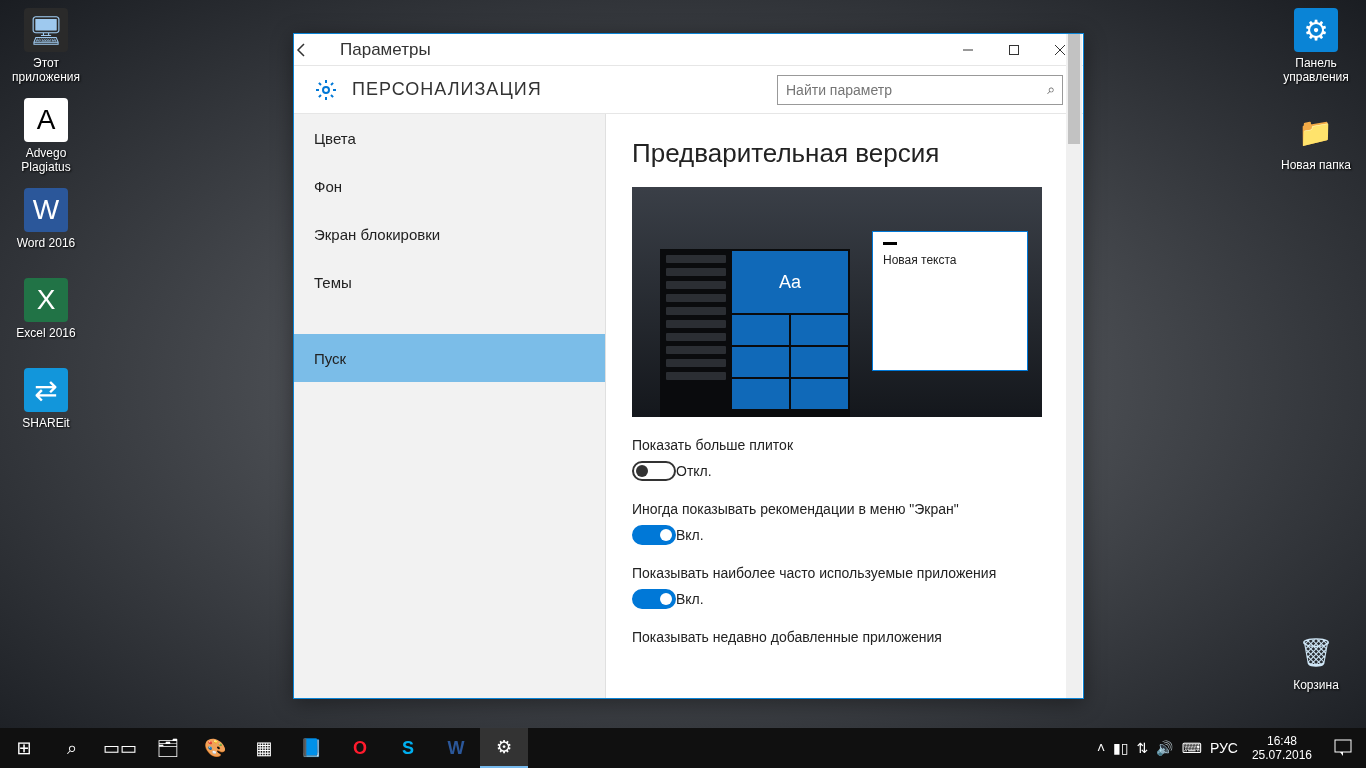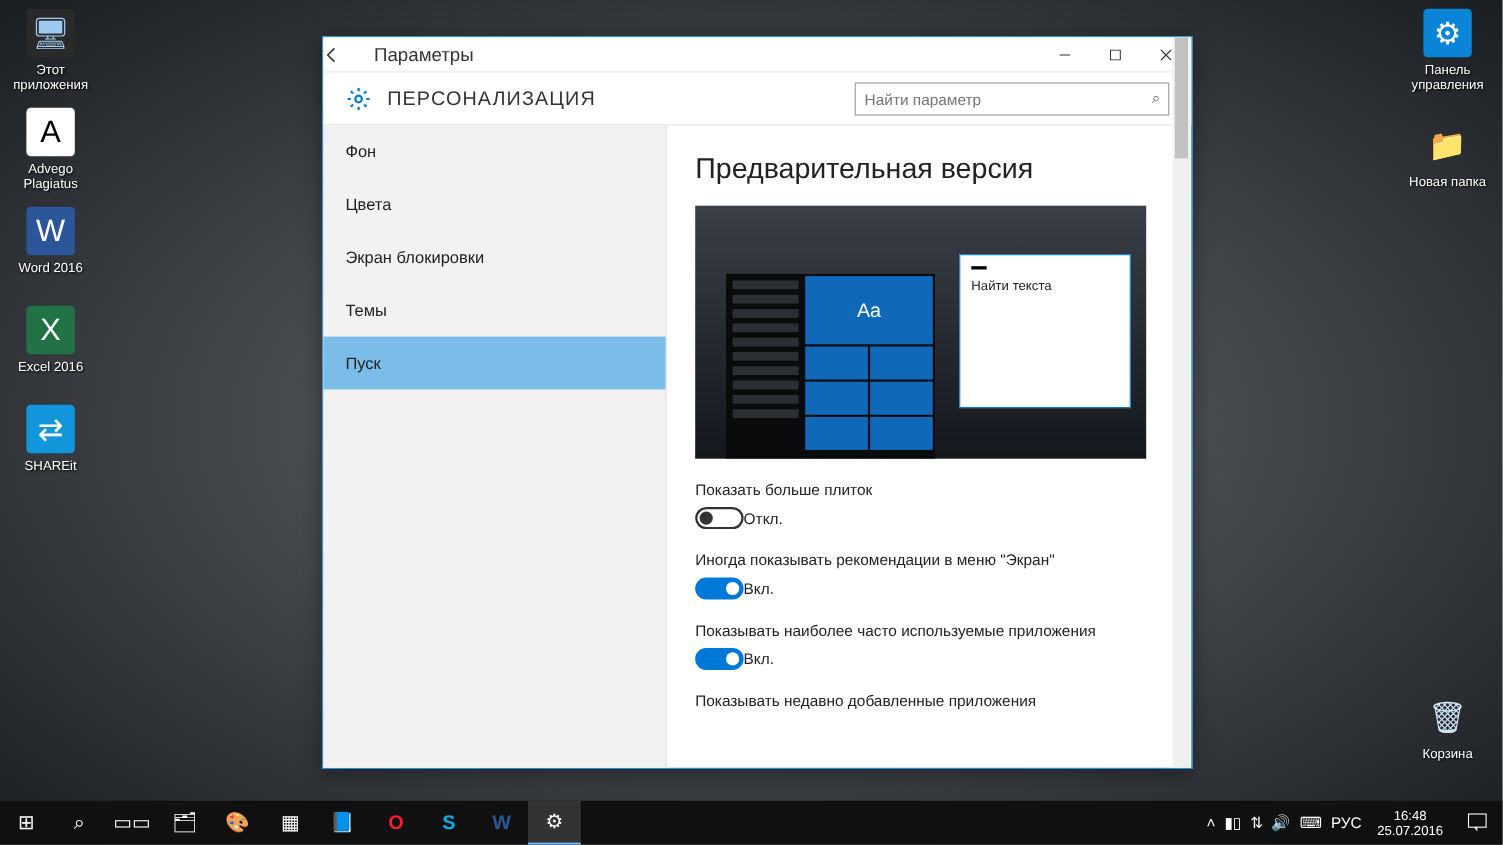--- a/index.html
+++ b/index.html
@@ -49,21 +49,21 @@
 }
 .header .search-wrap { position: relative; }
 .header .search-wrap .sicon { position: absolute; right: 8px; top: 6px; color: #666; font-size: 14px; }
 
 .body { flex: 1; display: flex; min-height: 0; }
 .sidebar { width: 312px; background: #f2f2f2; border-right: 1px solid #e0e0e0; }
 .sidebar .item {
   height: 48px; padding: 0 20px; display: flex; align-items: center;
   font-size: 15px; color: #222; cursor: pointer;
 }
-.sidebar .item.sel { background: #7bbde8; }
+.sidebar .item.sel { background: #7bbde8; margin-top: 28px; }
 
 .content { flex: 1; padding: 24px 31px 10px 26px; overflow-y: auto; position: relative; }
 .content h1 { font-weight: 300; font-size: 26px; color: #222; margin-bottom: 18px; }
 .preview {
   width: 410px; height: 230px; background: linear-gradient(to bottom,#3a3f47,#14171c);
   position: relative; margin-bottom: 20px; overflow: hidden;
 }
 .pv-start { position: absolute; left: 28px; bottom: 0; width: 190px; height: 168px; background: #0a0b0d; }
 .pv-start .list { position: absolute; left: 6px; top: 6px; width: 60px; }
 .pv-start .list div { height: 8px; margin-bottom: 5px; background: #2b2e33; border-radius: 1px; }
@@ -184,22 +184,22 @@
     </span>
     <div class="cat">ПЕРСОНАЛИЗАЦИЯ</div>
     <div class="search-wrap">
       <input class="search" placeholder="Найти параметр" style="">
       <span class="sicon">⌕</span>
     </div>
   </div>
 
   <div class="body">
     <div class="sidebar" id="sidebar">
+        <div class="item">Цвета</div>
         <div class="item">Фон</div>
-        <div class="item">Цвета</div>
         <div class="item">Экран блокировки</div>
         <div class="item">Темы</div>
         <div class="item sel">Пуск</div>
       </div>
     <div class="content">
       <h1>Предварительная версия</h1>
       <div class="preview">
         <div class="pv-start">
           <div class="list">
               <div></div>
@@ -218,21 +218,21 @@
             <div></div>
               <div></div>
               <div></div>
               <div></div>
               <div></div>
               <div></div>
           </div>
         </div>
         <div class="pv-win">
           <div class="bar"></div>
-          <div class="txt">Найти текста</div>
+          <div class="txt">Новая текста</div>
         </div>
       </div>
       <div id="settings-list">
           <div class="setting">
             <div class="lbl">Показать больше плиток</div>
             <div class="toggle-row">
               <div class="toggle ">
                 <div class="knob"></div>
               </div>
               <span class="toggle-state">Откл.</span>

